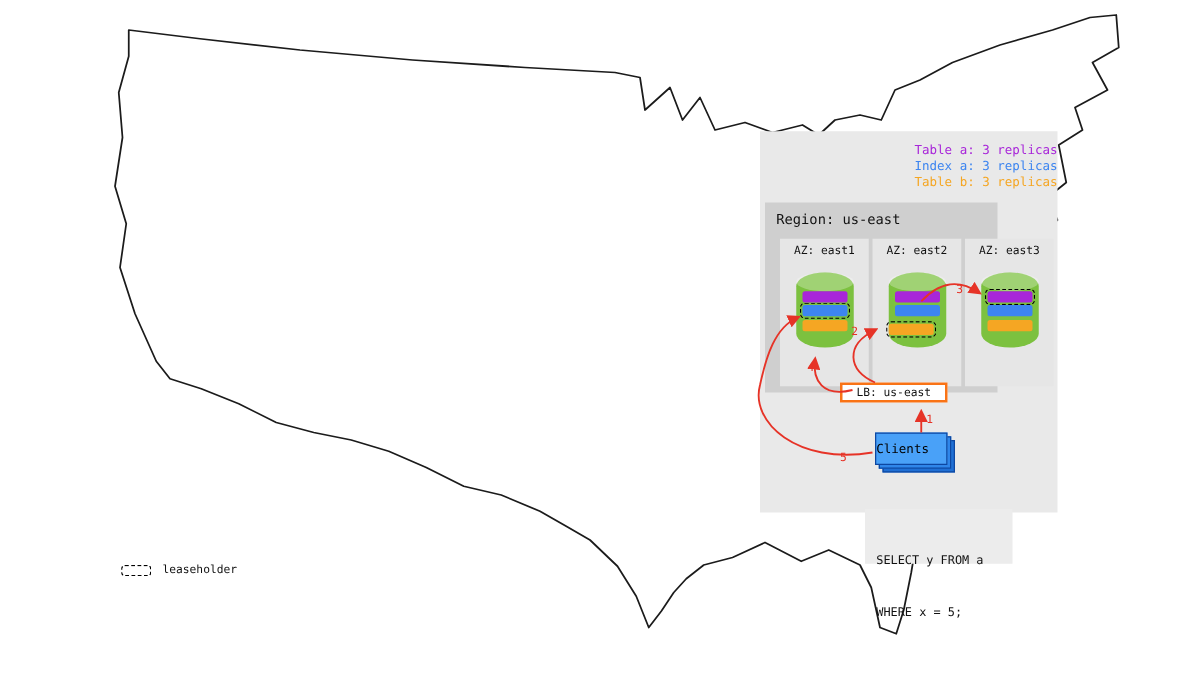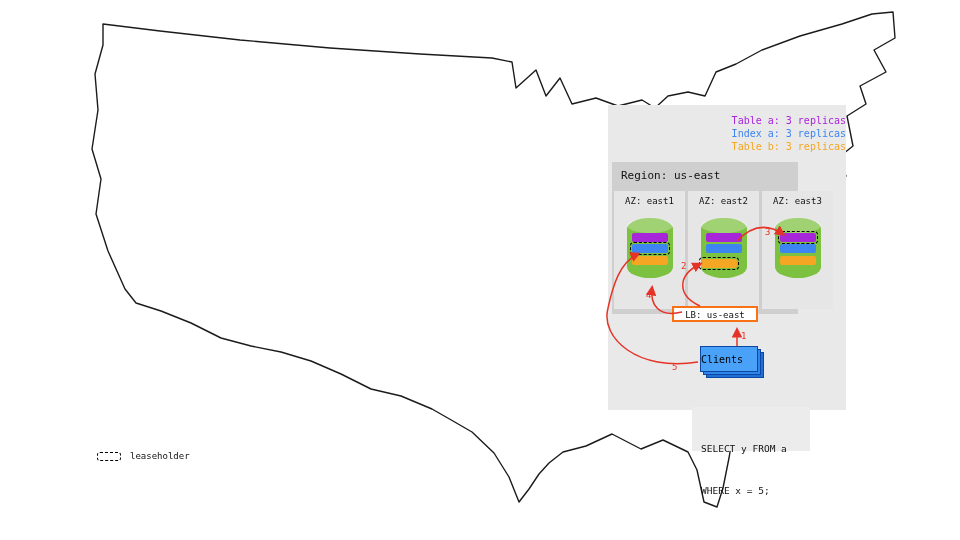--- a/index.html
+++ b/index.html
@@ -19,21 +19,21 @@
     background:#e9e9e9; z-index:1;
   }
   .legend { padding:9px 0 0 11px; }
   .legend-item { font-size:10px; line-height:13px; white-space:pre;text-align:right; }
 
   .region {
     position:absolute; left:4px; top:57px; width:186px; height:152px;
     background:#cfcfcf;
   }
   .region-title { font-size:11px; padding:7px 0 0 9px; color:#111; }
-  .az-row { position:absolute; left:2px; top:29px; display:flex; gap:3px; }
+  .az-row { position:absolute; left:12px; top:29px; display:flex; gap:3px; }
   .az { width:71px; height:118px; background:#e6e6e6; }
   .az-label { text-align:center; font-size:9px; padding-top:5px; }
 
   .cyl {
     position:relative; width:46px; height:60px; margin:12px auto 0;
     border-radius:23px / 11px;
   }
   .cyl::before {
     content:""; position:absolute; top:0; left:0; width:100%; height:15px;
     background:rgba(255,255,255,.28); border-radius:50%;

